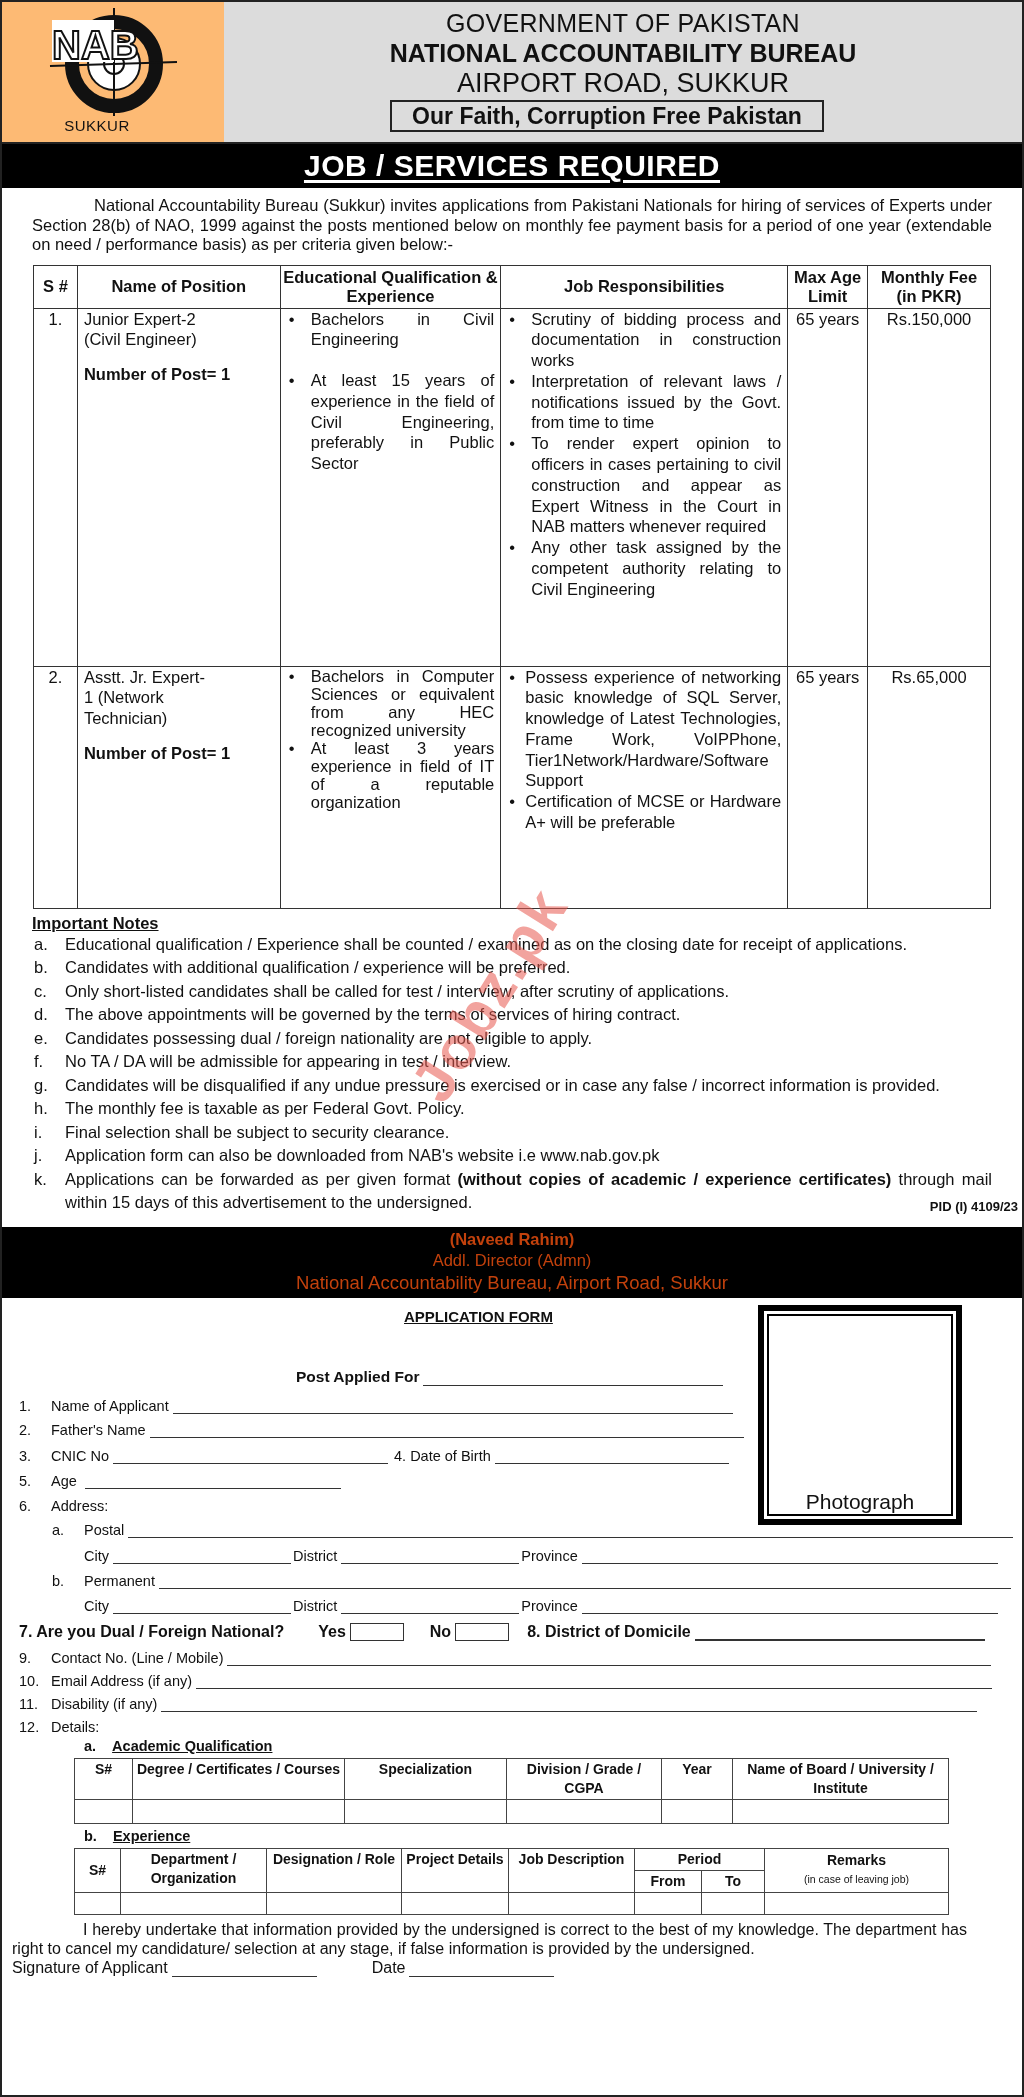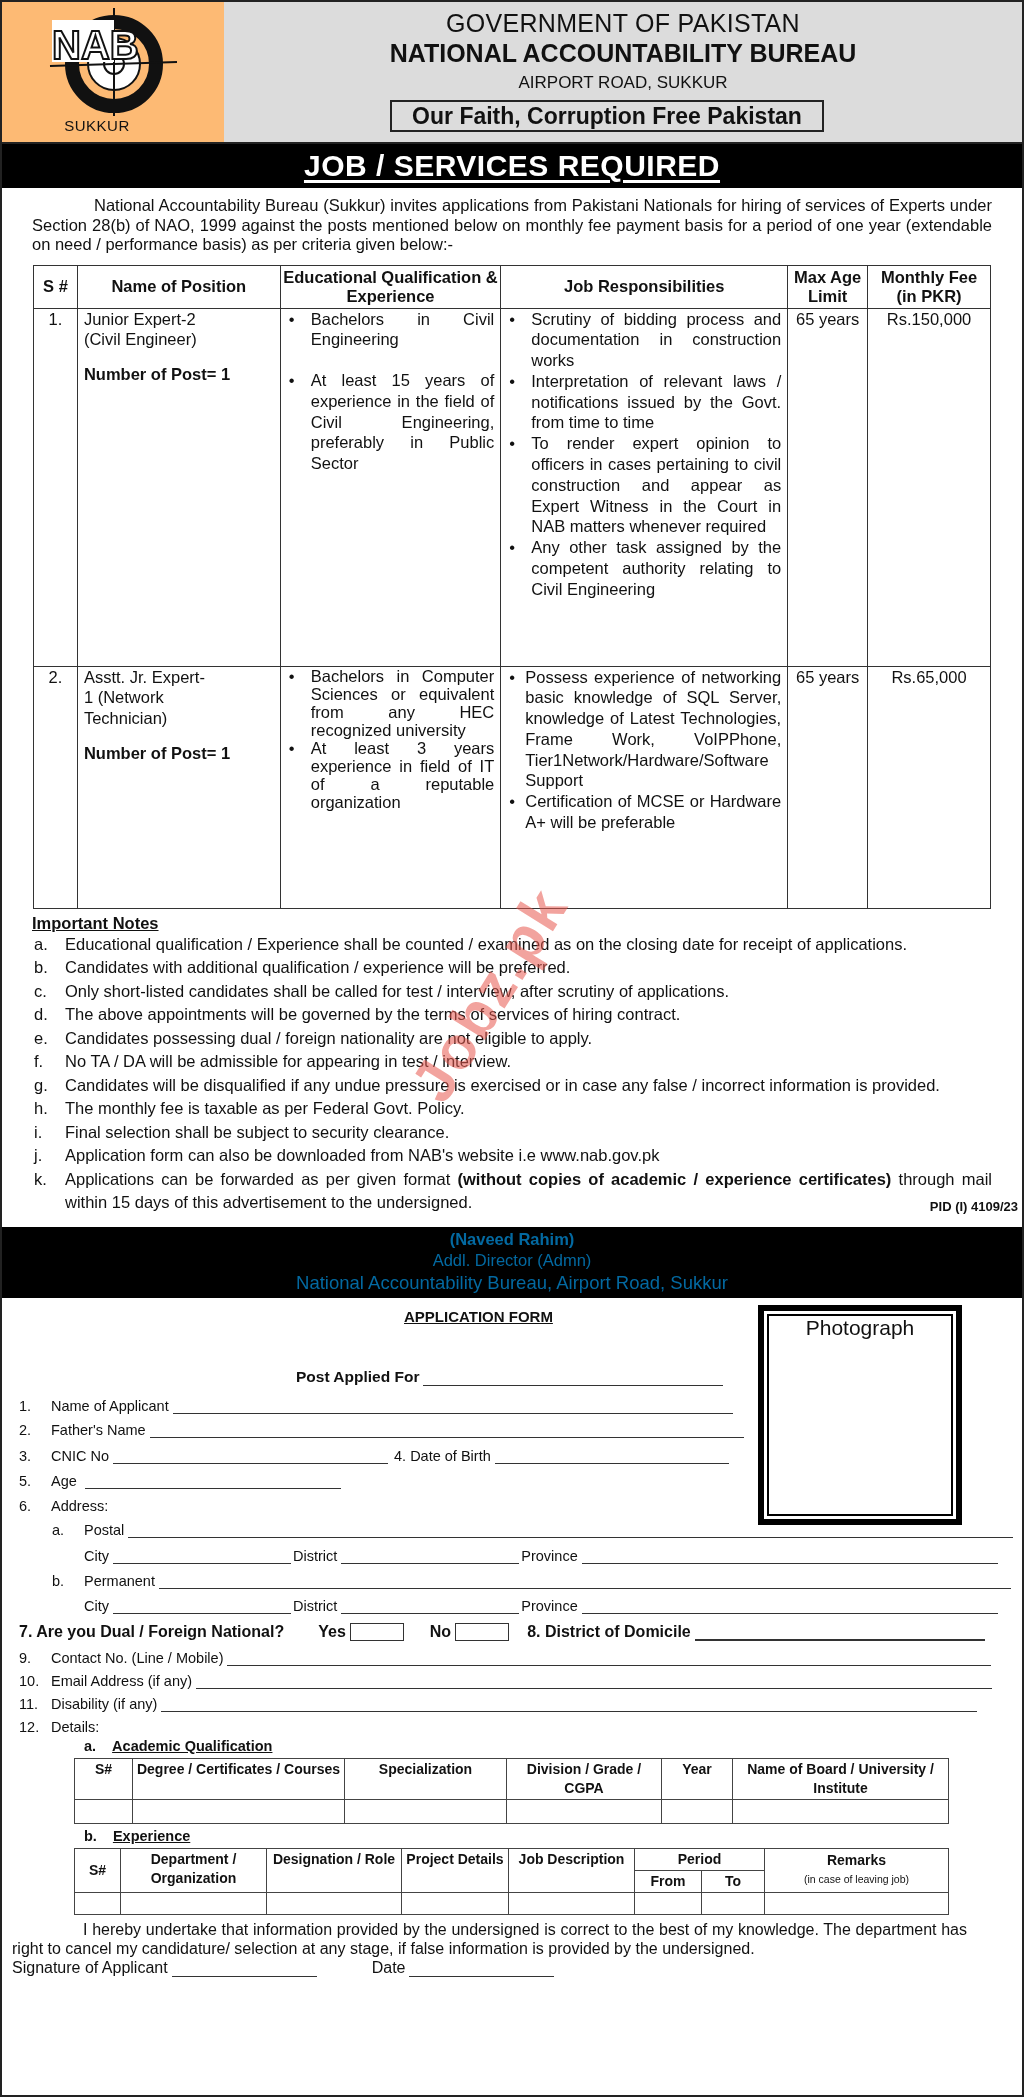--- a/index.html
+++ b/index.html
@@ -8,21 +8,21 @@
   .page { width: 1024px; height: 2097px; border: 2px solid #222; position: relative; overflow: hidden; background:#fff; }
 
   
   .header { display: flex; height: 142px; border-bottom: 2px solid #222; }
   .logo-box { width: 222px; background: #fdba74; position: relative; }
   .logo-box svg { position: absolute; left: 20px; top: 2px; }
   .logo-city { position: absolute; left: 0; width: 190px; text-align: center; top: 115px; font-size: 15px; letter-spacing: 0.5px; }
   .head-right { flex: 1; background: #dcdcdc; text-align: center; padding-top: 6px; position: relative; }
   .head-right .l1 { font-size: 25px; line-height: 30px; letter-spacing: 0.3px; }
   .head-right .l2 { font-size: 25px; font-weight: bold; line-height: 30px; }
-  .head-right .l3 { font-size: 17px; line-height: 30px; }
+  .head-right .l3 { font-size: 27px; line-height: 30px; }
   .motto { display: inline-block; border: 2px solid #222; font-weight: bold; font-size: 23px; padding: 0 20px; margin-top: 2px; line-height: 28px; background: #dcdcdc; margin-left: -32px; }
 
   .banner { background: #000; color: #fff; height: 44px; text-align: center; }
   .banner span { font-size: 30px; font-weight: bold; text-decoration: underline; text-underline-offset: 4px; line-height: 44px; letter-spacing: 0.5px; }
 
   .intro { padding: 8px 30px 0 30px; font-size: 16.5px; line-height: 19.5px; text-align: justify; text-indent: 62px; }
 
   
   table.jobs { border-collapse: collapse; margin: 10px 0 0 31px; width: 958px; font-size: 16.5px; }
   table.jobs th, table.jobs td { border: 1.5px solid #333; vertical-align: top; }
@@ -41,30 +41,30 @@
   .bold { font-weight: bold; }
 
   
   .notes { padding: 4px 30px 0 30px; font-size: 16.5px; line-height: 23.5px; position: relative; }
   .notes h3 { font-size: 16.5px; font-weight: bold; text-decoration: underline; line-height: 20px; }
   .notes ol { list-style: none; }
   .notes li { position: relative; padding-left: 33px; text-align: justify; }
   .notes li .mk { position: absolute; left: 2px; top: 0; }
   .pid { position: absolute; right: 4px; bottom: -4px; font-size: 13px; font-weight: bold; }
 
-  .sign { background: #000; color: #0369a1; text-align: center; margin-top: 12px; padding: 2px 0 4px 0; }
+  .sign { background: #000; color: #c2410c; text-align: center; margin-top: 12px; padding: 2px 0 4px 0; }
   .sign .n { font-weight: bold; font-size: 16.5px; line-height: 21px; }
   .sign .t { font-size: 16.5px; line-height: 21px; }
   .sign .a { font-size: 18.5px; line-height: 23px; }
 
   
   .form { position: relative; height: 740px; font-size: 14.5px; }
   .form-title { position: absolute; left: 402px; top: 10px; font-weight: bold; font-size: 15px; text-decoration: underline; }
   .photo { position: absolute; left: 756px; top: 7px; width: 204px; height: 220px; border: 6px solid #000; padding: 3px; }
-  .photo .inner { width: 100%; height: 100%; border: 2px solid #000; display: flex; align-items: flex-start; justify-content: center; font-size: 21px; }
+  .photo .inner { width: 100%; height: 100%; border: 2px solid #000; display: flex; align-items: flex-end; justify-content: center; font-size: 21px; }
   .fl { position: absolute; display: flex; align-items: flex-end; white-space: nowrap; }
   .fl .num { width: 32px; }
   .fl .line { border-bottom: 1.5px solid #333; height: 15px; margin-left: 4px; }
   .bigq { font-weight: bold; font-size: 16px; }
   .chk { display: inline-block; width: 54px; height: 18px; border: 1.5px solid #333; margin-left: 4px; }
   .sub-h { position: absolute; font-weight: bold; font-size: 14.5px; }
   .sub-h u { margin-left: 16px; }
 
   table.ftab { position: absolute; border-collapse: collapse; font-size: 14px; }
   table.ftab th, table.ftab td { border: 1.5px solid #444; text-align: center; vertical-align: top; }

